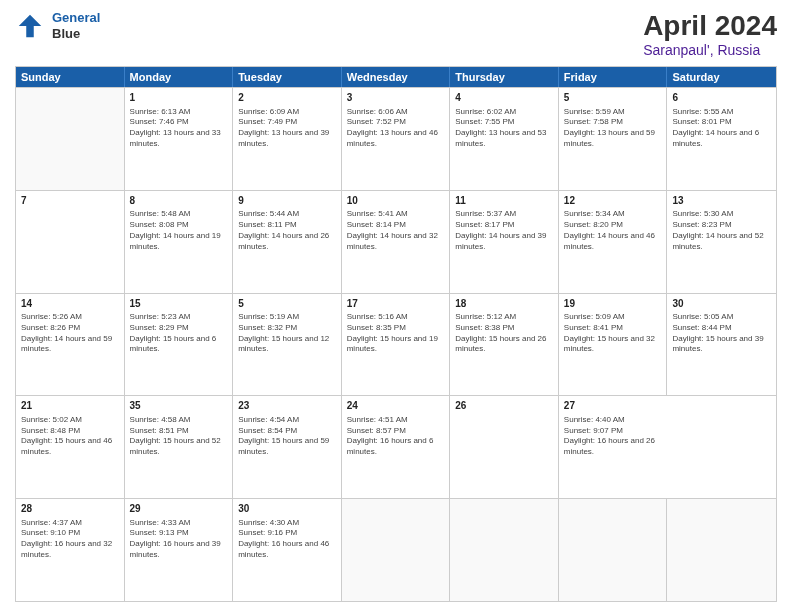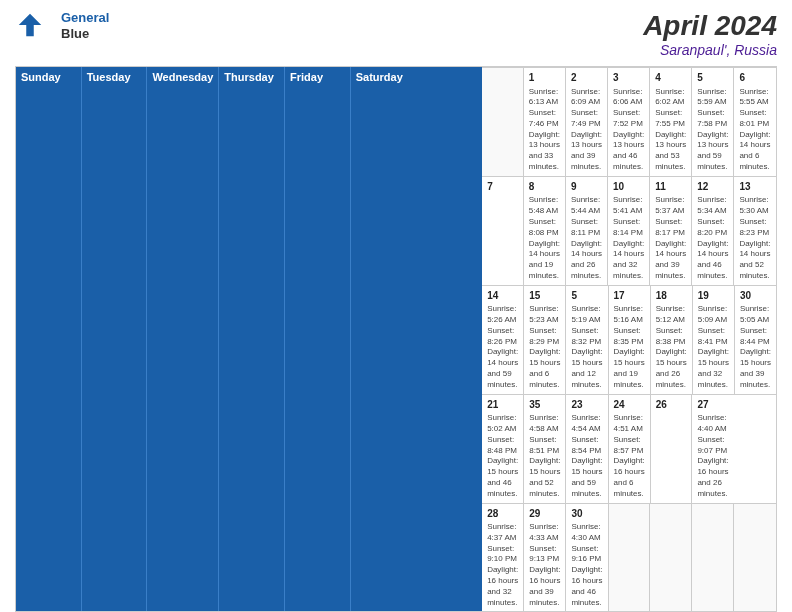--- a/index.html
+++ b/index.html
@@ -18,53 +18,51 @@
       flex-direction: column;
     }
     .header {
       display: flex;
       justify-content: space-between;
       align-items: flex-start;
       margin-bottom: 8px;
     }
     .logo {
       display: flex;
-      align-items: flex-start;
-      gap: 16px;
+      align-items: flex-end;
+      gap: 7px;
     }
     .logo-text {
       font-size: 13px;
       font-weight: bold;
       color: #333;
       line-height: 1.2;
     }
     .logo-text span {
       color: #1a5fa8;
     }
     .logo-icon {
       width: 30px;
       height: 30px;
     }
     .title-block {
-      text-align: right;
-      font-style: italic;
     }
     .title-month {
       font-size: 28px;
       font-weight: bold;
       color: #333;
     }
     .title-location {
       font-size: 14px;
       color: #4c1d95;
     }
     .calendar {
       flex: 1;
       display: flex;
-      flex-direction: row;
+      flex-direction: column;
       border: 1px solid #ccc;
     }
     .cal-header {
       display: grid;
       grid-template-columns: repeat(7, 1fr);
       background: #1a5fa8;
     }
     .cal-header-cell {
       color: #fff;
       font-size: 11px;
@@ -131,20 +129,21 @@
     </div>
     <div class="title-block">
       <div class="title-month">April 2024</div>
       <div class="title-location">Saranpaul', Russia</div>
     </div>
   </div>
 
   <div class="calendar">
     <div class="cal-header">
       <div class="cal-header-cell">Sunday</div>
+      <div class="cal-header-cell">Monday</div>
       <div class="cal-header-cell">Tuesday</div>
       <div class="cal-header-cell">Wednesday</div>
       <div class="cal-header-cell">Thursday</div>
       <div class="cal-header-cell">Friday</div>
       <div class="cal-header-cell">Saturday</div>
     </div>
     <div class="cal-body" id="cal-body">
     <div class="cal-row">
           <div class="cal-cell empty"></div>
           <div class="cal-cell">

